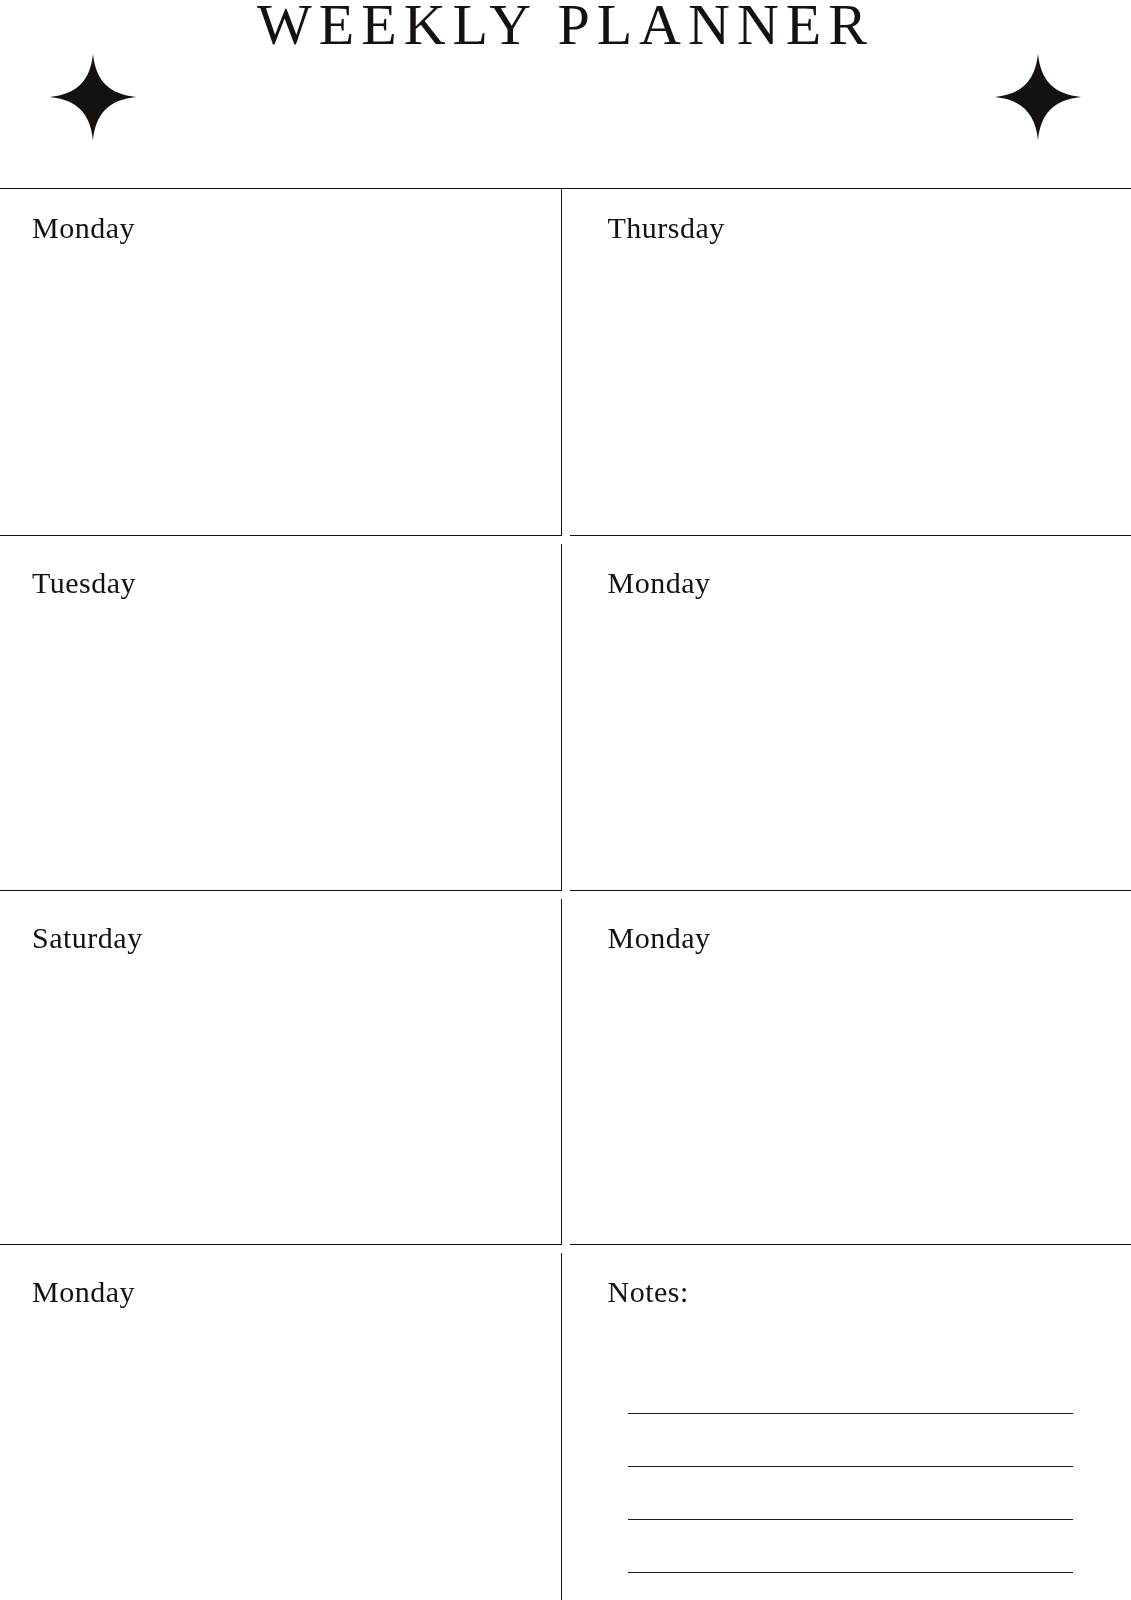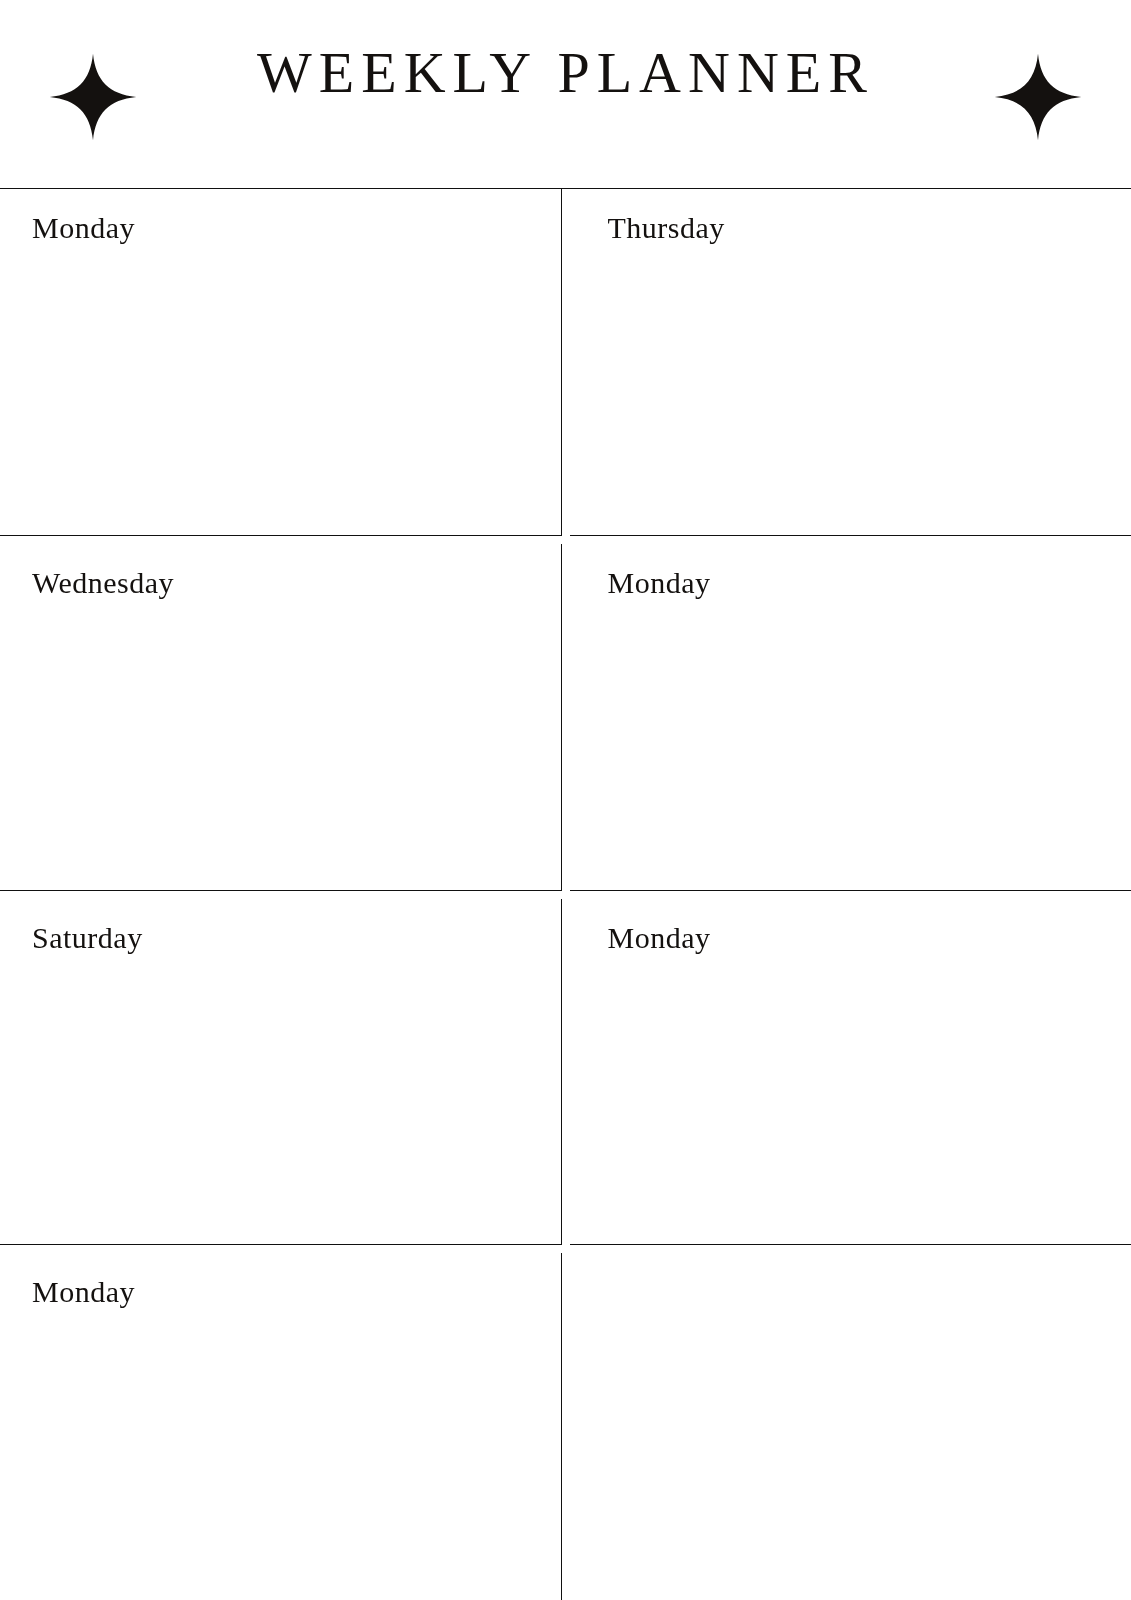--- a/index.html
+++ b/index.html
@@ -16,21 +16,21 @@
     color: #1a1a1a;
     box-sizing: border-box;
     overflow: hidden;
   }
 
   
   .header {
     position: relative;
     height: 188px;
     display: flex;
-    align-items: center;
+    align-items: flex-start;
     justify-content: center;
   }
   .title {
     font-family: "Liberation Serif", serif;
     font-size: 58px;
     letter-spacing: 7px;
     font-weight: 400;
     color: #14110f;
     text-transform: uppercase;
     white-space: nowrap;
@@ -125,34 +125,43 @@
 
     <div class="cell">
       <div class="day-label">Monday</div>
     </div>
 
     <div class="cell col2">
       <div class="day-label">Thursday</div>
     </div>
 
     <div class="cell">
-      <div class="day-label">Wednesday</div>
+      <div class="day-label">Tuesday</div>
     </div>
 
     <div class="cell col2">
       <div class="day-label">Monday</div>
     </div>
 
     <div class="cell">
       <div class="day-label">Saturday</div>
     </div>
 
     <div class="cell col2">
       <div class="day-label">Monday</div>
     </div>
 
     <div class="cell last-row">
       <div class="day-label">Monday</div>
     </div>
 
+    <div class="cell col2 last-row">
+      <div class="notes-label">Notes:</div>
+      <div class="notes-lines">
+        <div class="note-line"></div>
+        <div class="note-line"></div>
+        <div class="note-line"></div>
+        <div class="note-line"></div>
+      </div>
+    </div>
 
   </div>
 </div>
 
 </body></html>

